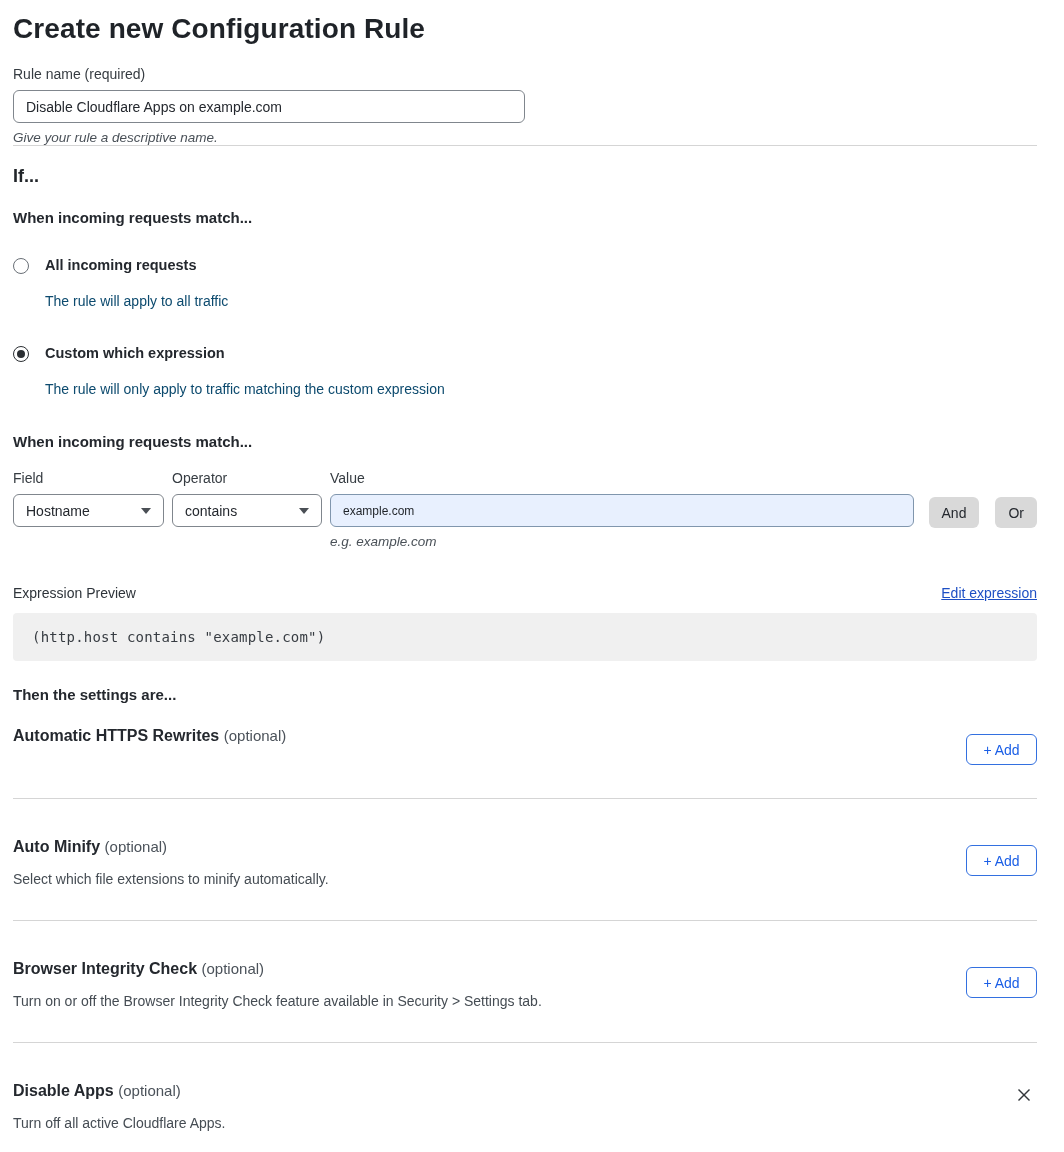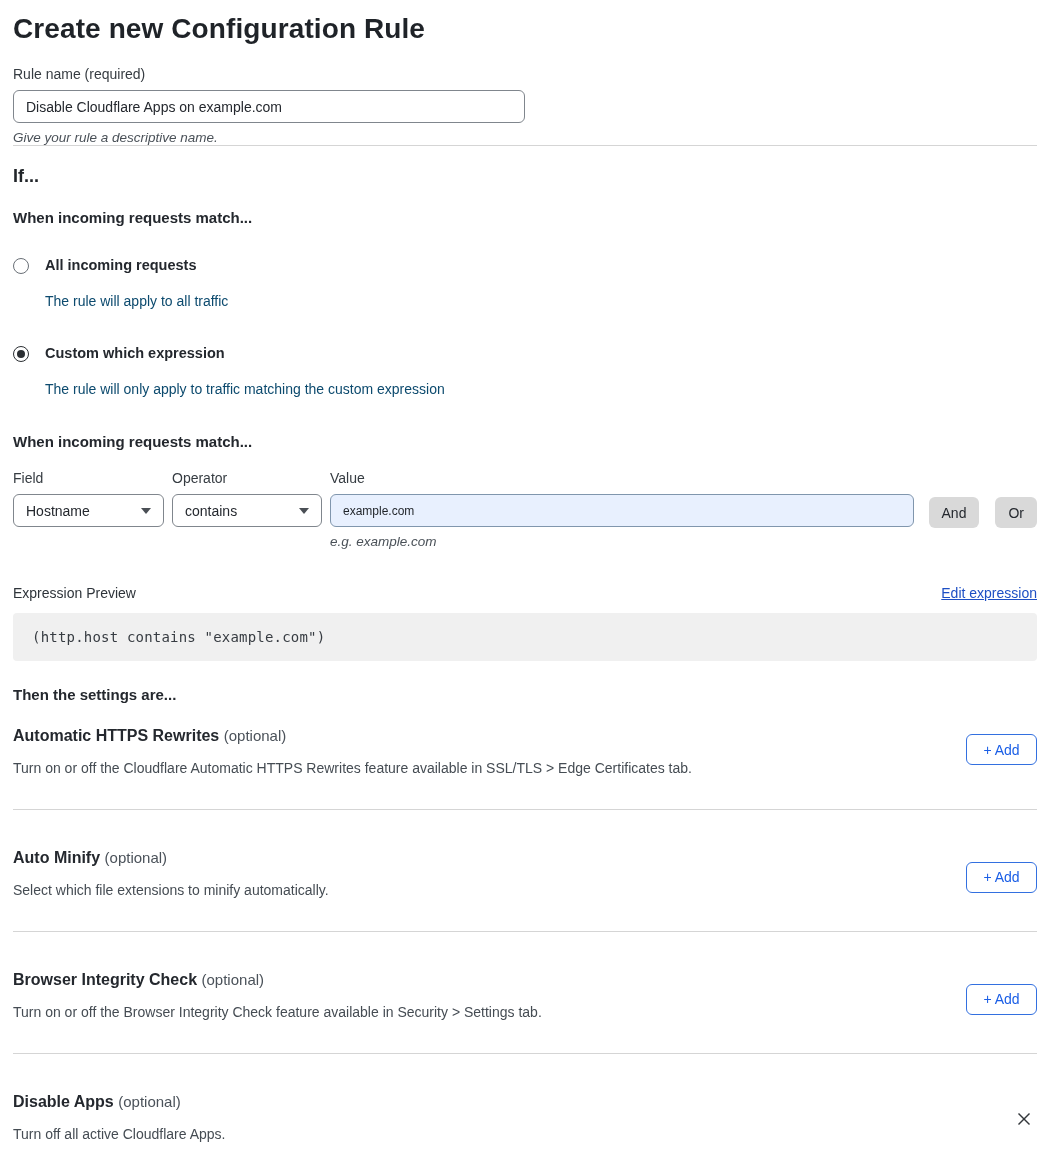--- a/index.html
+++ b/index.html
@@ -91,21 +91,21 @@
     display: flex; align-items: center; padding: 0 19px;
   }
   .code-block code {
     font-family: "DejaVu Sans Mono", "Liberation Mono", monospace;
     font-size: 14px; color: #373c42; letter-spacing: .2px;
   }
 
   h3.settings-heading { margin-top: 25px; font-size: 15px; font-weight: 700; color: #24282e; }
 
   .setting-row { display: flex; align-items: flex-start; padding-top: 24px; padding-bottom: 33px; }
-  .setting-row.after-divider { padding-top: 39px; align-items: center; }
+  .setting-row.after-divider { padding-top: 39px; }
   .setting-text { flex: 1 1 auto; }
   .setting-title { font-size: 16px; color: #24282e; }
   .setting-title .title-strong { font-weight: 700; }
   .setting-title .optional { font-weight: 400; color: #4b525a; font-size: 15px; }
   .setting-desc { margin-top: 15px; font-size: 14px; color: #454c53; }
   .add-btn {
     flex: 0 0 auto; width: 71px; height: 31px; margin-top: 7px;
     background: #fff; border: 1px solid #3370e0; border-radius: 6px;
     color: #1a5ee6; font-size: 14px;
     font-family: "Liberation Sans", "DejaVu Sans", sans-serif; cursor: pointer;
@@ -188,21 +188,20 @@
     </div>
 
     <h3 class="settings-heading">Then the settings are...</h3>
 
     <div class="setting-row">
       <div class="setting-text">
         <div class="setting-title">
           <span class="title-strong">Automatic HTTPS Rewrites</span>
           <span class="optional">(optional)</span>
         </div>
-        <div class="setting-desc">Turn on or off the Cloudflare Automatic HTTPS Rewrites feature available in SSL/TLS &gt; Edge Certificates tab.</div>
       </div>
       <button class="add-btn">+ Add</button>
     </div>
 
     <hr class="divider">
 
     <div class="setting-row after-divider">
       <div class="setting-text">
         <div class="setting-title">
           <span class="title-strong">Auto Minify</span>

